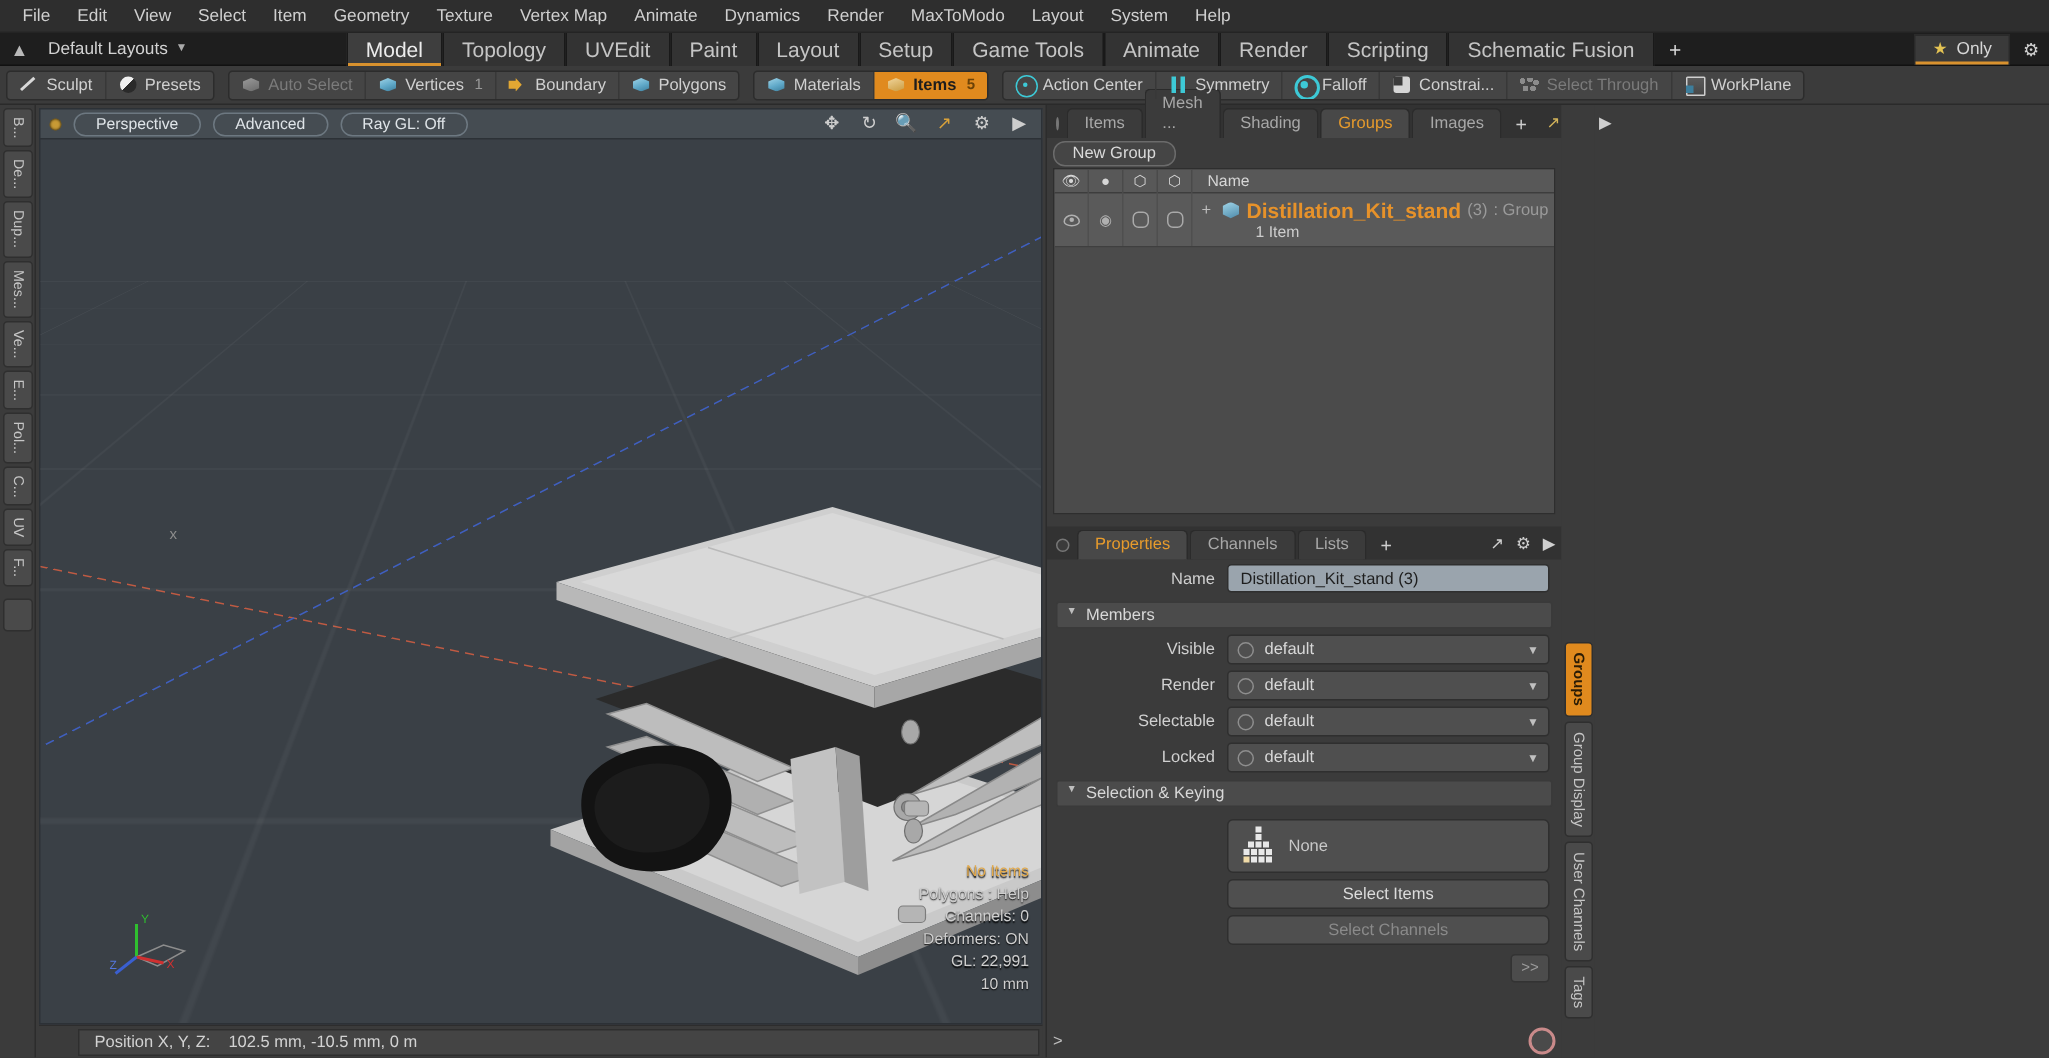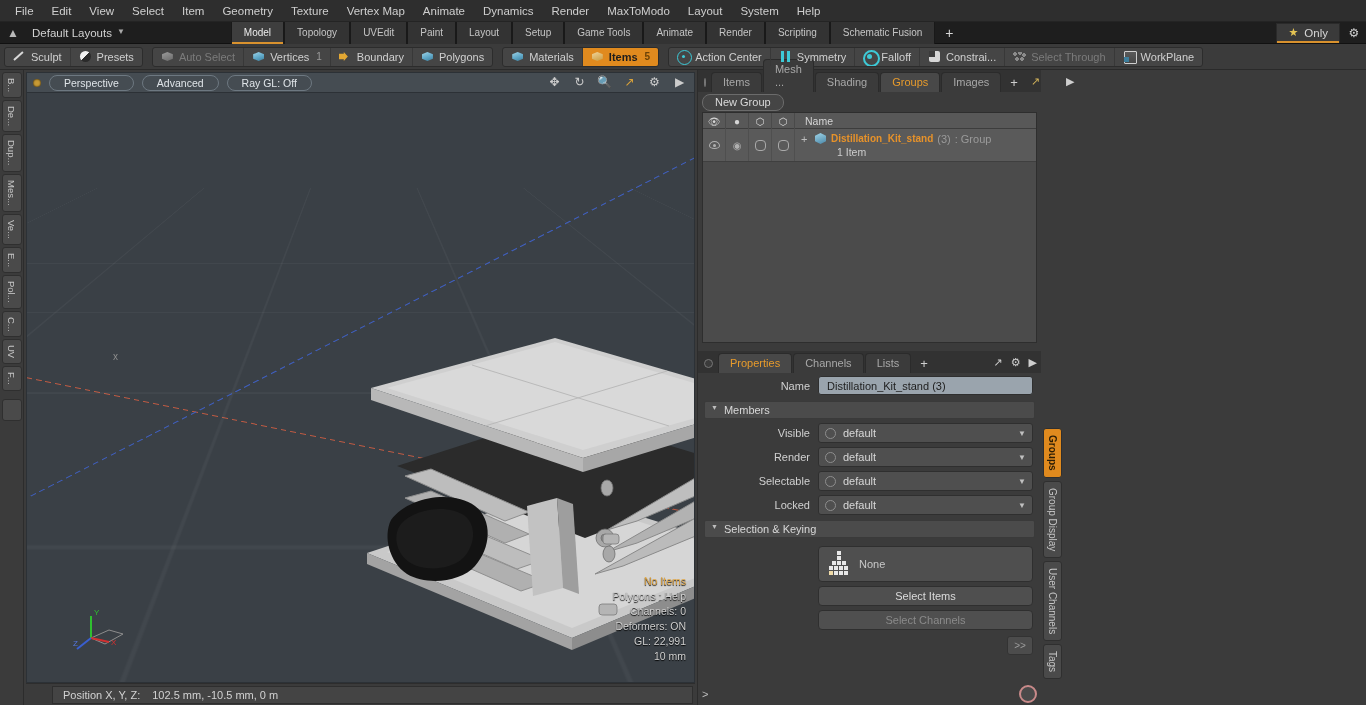--- a/index.html
+++ b/index.html
@@ -27,21 +27,21 @@
     height:22px; background:#1e1e1e; display:flex; align-items:center; flex:0 0 22px;
     border-bottom:1px solid #111;
   }
   .lb-home{
     width:26px; text-align:center; color:#b9b9b9; font-size:12px;
   }
   .lb-layouts{ color:#d2d2d2; font-size:11.5px; padding:0 6px; display:flex; gap:5px; align-items:flex-start;}
   .caret{ font-size:8px; color:#aaa; }
   .tabzone{ display:flex; align-items:stretch; height:22px; margin-left:100px; }
   .ltab{
-    padding:0 12px; display:flex; align-items:center; color:#c5c5c5; font-size:10px;
+    padding:0 12px; display:flex; align-items:center; color:#c5c5c5; font-size:14px;
     background:#333333; border-left:1px solid #191919; border-right:1px solid #191919;
     position:relative;
   }
   .ltab.active{ background:#3e3e3e; color:#ececec; }
   .ltab.active:after{
     content:""; position:absolute; left:0; right:0; bottom:0; height:2px; background:#d9922e;
   }
   .plus-tab{ display:flex; align-items:center; padding:0 10px; color:#d8d8d8; font-size:14px; }
   .lb-spacer{ flex:1; }
   .only-btn{
@@ -270,21 +270,21 @@
   .lrow1{ display:flex; align-items:center; gap:4px; }
   .expander{ color:#bdbdbd; font-size:11px; width:9px; }
   .gicon{
     width:13px; height:13px; position:relative; flex:0 0 13px;
   }
   .gicon:before{
     content:""; position:absolute; left:1px; top:1px; width:11px; height:11px;
     background:linear-gradient(160deg,#9fd4e8,#4b88a8);
     clip-path:polygon(50% 0%,100% 25%,100% 75%,50% 100%,0% 75%,0% 25%);
   }
-  .gname{ color:#e7922a; font-weight:bold; font-size:10px; }
+  .gname{ color:#e7922a; font-weight:bold; font-size:14px; }
   .gcount{ color:#9a9a9a; font-size:11px; }
   .lrow2{ padding-left:36px; color:#cdcdcd; font-size:10.5px; margin-top:1px; }
 
   
   .propsec{ flex:1; display:flex; flex-direction:column; min-height:0; margin-top:4px; }
   .proprow{ display:flex; align-items:center; padding:3px 0; }
   .plabel{ width:120px; text-align:right; padding-right:8px; color:#d0d0d0; font-size:11px; }
   .pfield{
     flex:1; margin-right:8px; height:19px; background:#9aa4ad; border:1px solid #2f2f2f;
     border-radius:3px; color:#1e1e1e; font-size:11px; display:flex; align-items:center; padding:0 8px;

